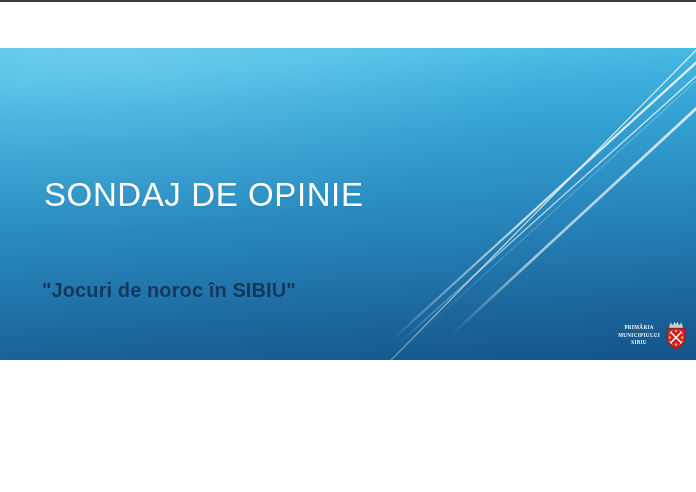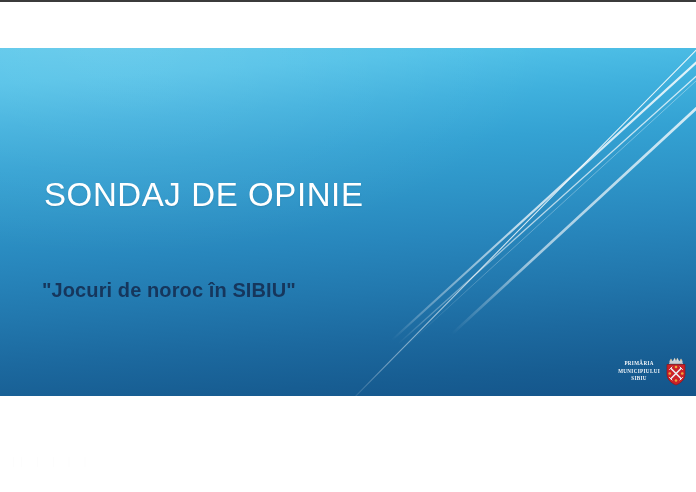--- a/index.html
+++ b/index.html
@@ -31,21 +31,21 @@
     height: 2px;
     background: #3b3b3b;
   }
 
   
   #slide {
     position: absolute;
     left: 0;
     top: 48px;
     width: 696px;
-    height: 348px;
+    height: 312px;
     overflow: hidden;
     background:
       linear-gradient(176deg,
         #57c6ea 0%,
         #4fc0e7 9%,
         #3fb0dd 20%,
         #34a2d3 31%,
         #2e95c8 43%,
         #2887bd 55%,
         #2278ae 68%,

